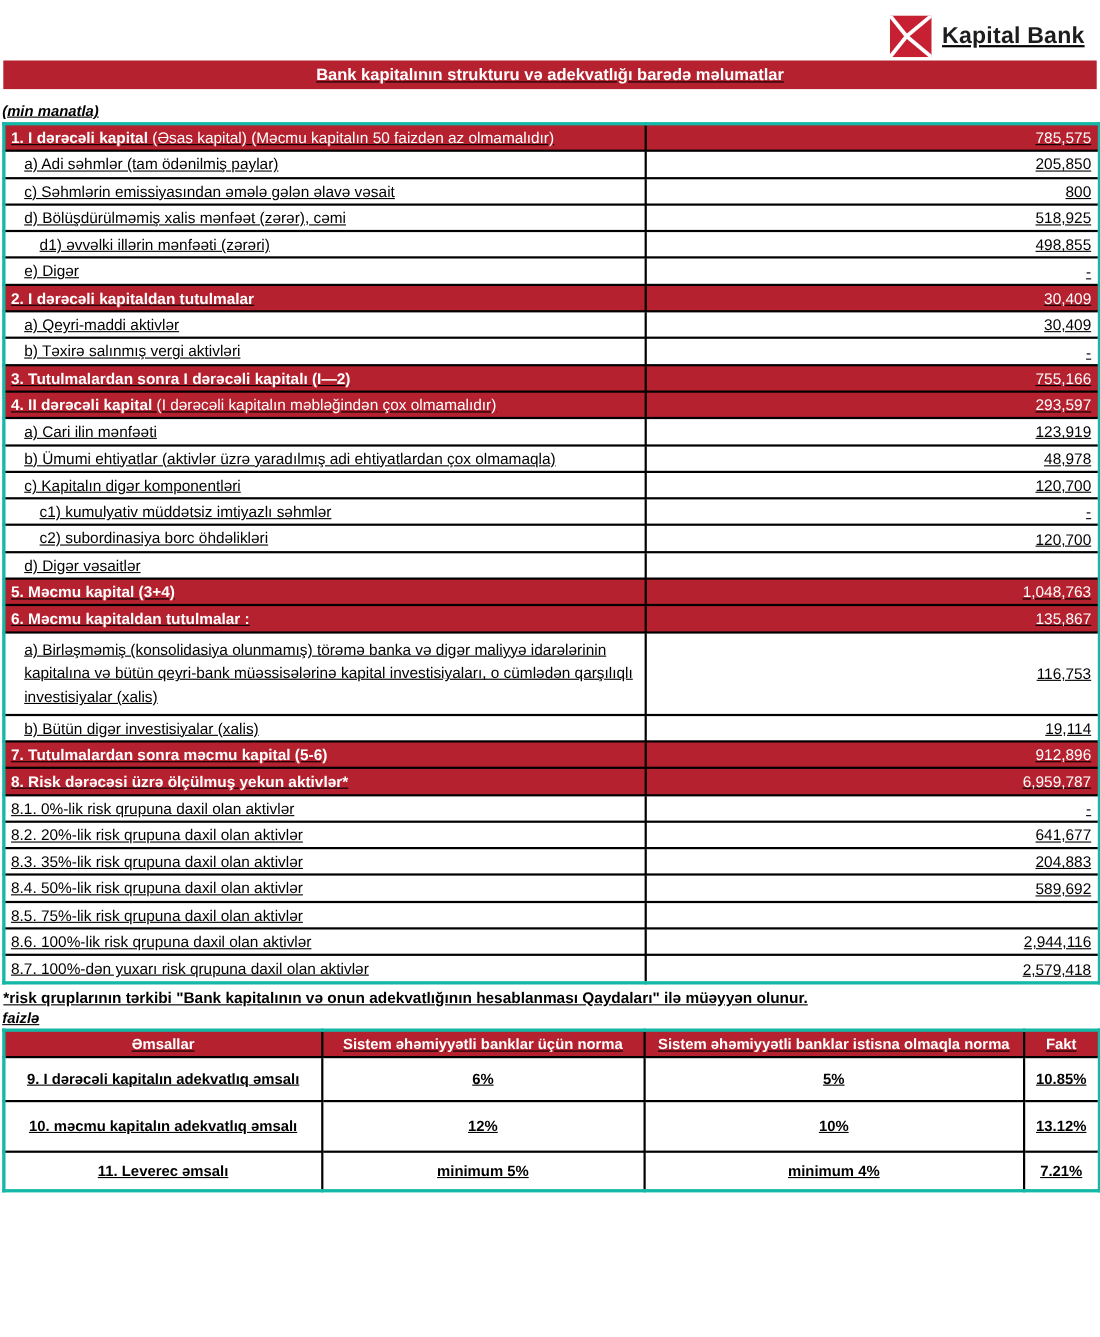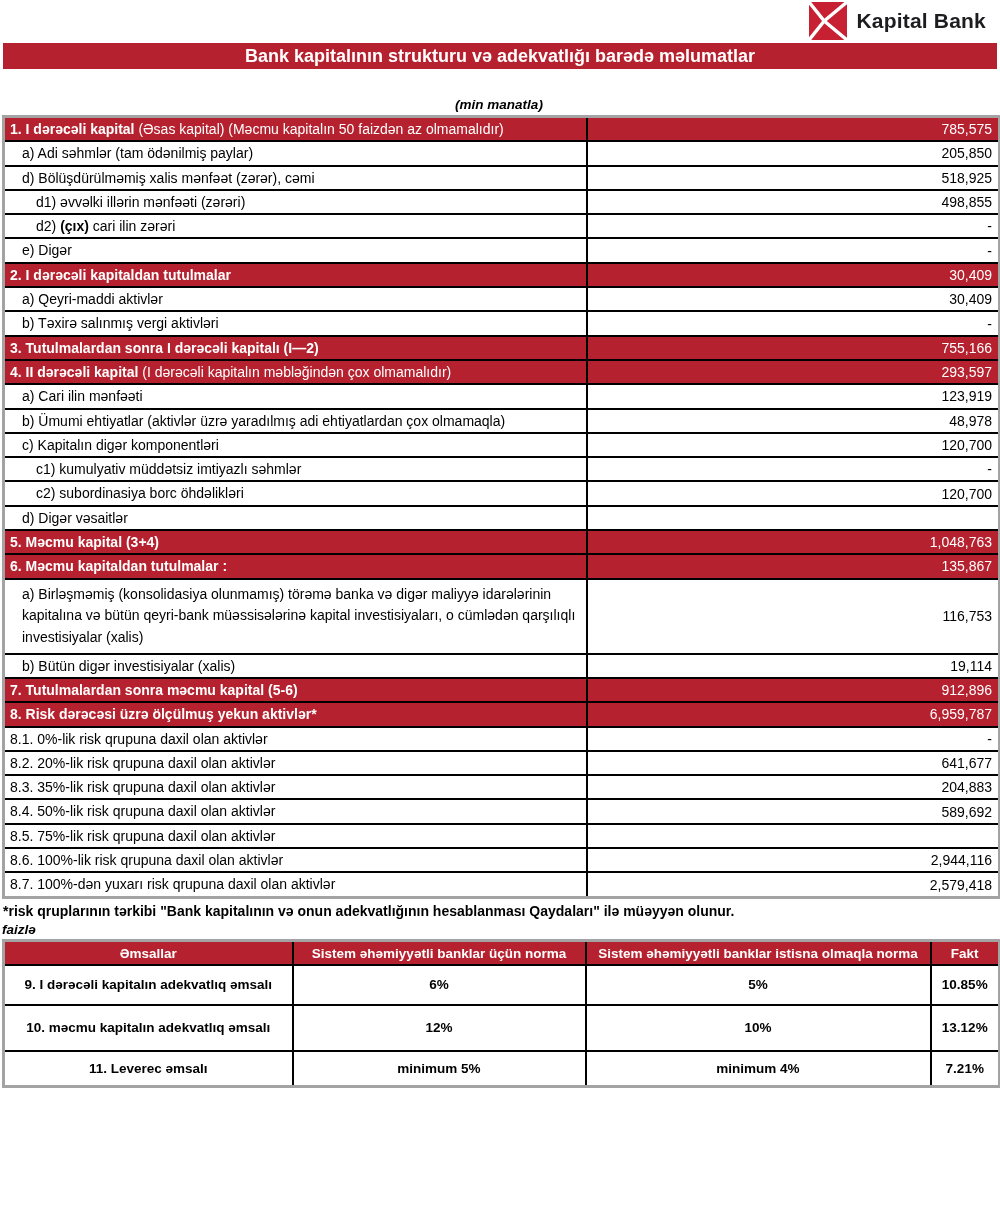--- a/index.html
+++ b/index.html
@@ -4,57 +4,57 @@
 <style>
   * { box-sizing: border-box; margin: 0; padding: 0; }
   html, body { background: #ffffff; }
   body {
     width: 1000px; height: 1215px;
     font-family: "Liberation Sans", sans-serif;
     color: #000;
     overflow: hidden;
     position: relative;
   }
-  .page { width: 1000px; padding: 0 2px; }
+  .page { width: 1000px; padding: 12px 2px; text-decoration: underline; }
 
   
   .brand {
     height: 42px;
     display: flex; align-items: center; justify-content: flex-end;
     gap: 9px; padding-right: 12px;
   }
   .brand svg { display: block; }
   .wordmark {
     font-size: 21px; font-weight: 700; color: #1d1d1f;
     letter-spacing: 0.2px;
   }
 
   
   .banner {
     margin: 1px 1px 0 1px;
     background: var(--red, #b5212e);
     color: #fff;
     height: 26px;
     display: flex; align-items: center; justify-content: center;
-    font-size: 18px; font-weight: 700;
+    font-size: 15px; font-weight: 700;
   }
 
   .unit-note {
-    margin-top: 28px;
+    margin-top: 12px;
     margin-bottom: 3px;
-    text-align: center;
+    text-align: left;
     font-style: italic;
     font-weight: 600;
     font-size: 13.5px;
     padding-right: 2px;
   }
 
   
   table { border-collapse: collapse; width: 996px; table-layout: fixed; }
-  table.cap, table.ratios { border: 3px solid #a3a3a3; }
+  table.cap, table.ratios { border: 3px solid #14b8a6; }
   td, th { border: 2px solid #000; vertical-align: middle; }
 
   
   .cap td { height: 24px; font-size: 14px; padding: 1px 5px; }
   .cap td.lbl { text-align: left; line-height: 1.45; }
   .cap td.val { text-align: right; padding-right: 6px; white-space: nowrap; }
   .cap tr.red td { background: var(--red, #b5212e); color: #fff; }
   .cap .ind1 { padding-left: 17px; }
   .cap .ind2 { padding-left: 31px; }
   .cap .b { font-weight: 700; }
@@ -116,30 +116,30 @@
     <tbody>
         <tr class="red">
           <td class="lbl ind0"><span class="b">1. I dərəcəli kapital </span><span>(Əsas kapital) (Məcmu kapitalın 50 faizdən  az olmamalıdır)</span></td>
           <td class="val">785,575</td>
         </tr>
         <tr>
           <td class="lbl ind1"><span>a) Adi səhmlər (tam ödənilmiş paylar)</span></td>
           <td class="val">205,850</td>
         </tr>
         <tr>
+          <td class="lbl ind1"><span>c) Səhmlərin emissiyasından əmələ gələn  əlavə vəsait</span></td>
+          <td class="val">800</td>
+        </tr>
+        <tr>
           <td class="lbl ind1"><span>d)   Bölüşdürülməmiş xalis mənfəət (zərər), cəmi</span></td>
           <td class="val">518,925</td>
         </tr>
         <tr>
           <td class="lbl ind2"><span>d1) əvvəlki illərin mənfəəti (zərəri)</span></td>
           <td class="val">498,855</td>
-        </tr>
-        <tr>
-          <td class="lbl ind2"><span>d2) </span><span class="b">(çıx)</span><span> cari ilin zərəri</span></td>
-          <td class="val">-</td>
         </tr>
         <tr>
           <td class="lbl ind1"><span>e) Digər</span></td>
           <td class="val">-</td>
         </tr>
         <tr class="red">
           <td class="lbl ind0"><span class="b">2. I dərəcəli kapitaldan  tutulmalar</span></td>
           <td class="val">30,409</td>
         </tr>
         <tr>

